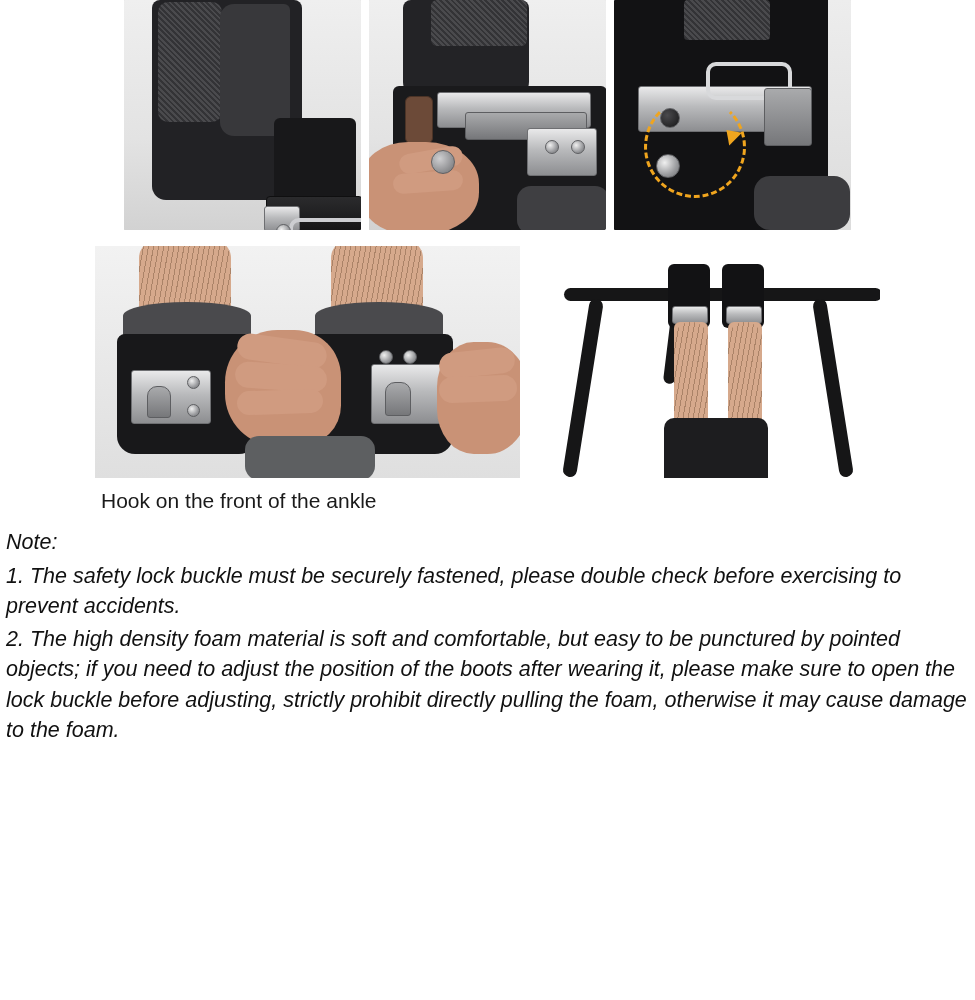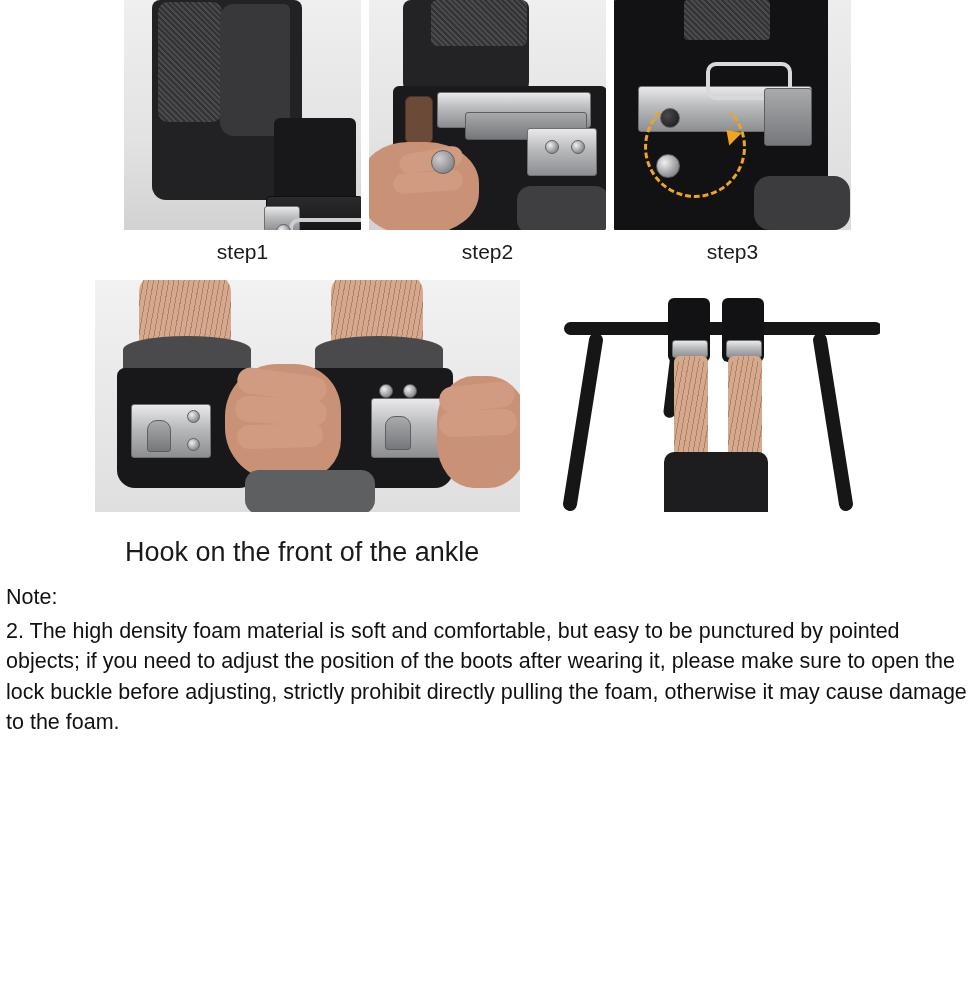--- a/index.html
+++ b/index.html
@@ -140,25 +140,24 @@
     height: 232px;
   }
   .right-photo {
     width: 340px;
     height: 232px;
     background: #ffffff;
     position: relative;
     overflow: hidden;
   }
   .wide-caption {
-    font-size: 27px;
+    font-size: 21px;
     color: #1a1a1a;
-    padding-top: 25px;
+    padding-top: 11px;
     padding-left: 6px;
-    margin-left: 24px;
   }
 
   .leg {
     position: absolute;
     background: #d6a98c;
     border-radius: 18px 18px 6px 6px;
   }
   .leg-hair {
     position: absolute;
     background:
@@ -178,20 +177,21 @@
 
   
   .notes {
     padding: 14px 6px 0 6px;
     font-size: 21.5px;
     line-height: 1.42;
     color: #111111;
   }
   .notes p {
     margin: 0 0 2px 0;
+    font-style: italic;
   }
   .notes .note-head {
     margin-bottom: 3px;
   }
 </style>
 </head>
 <body>
 
 <div class="page">
 
@@ -206,59 +206,56 @@
         <div class="boot-foam" style="left:96px; top:4px; width:70px; height:132px; background:#38383b; border-radius:14px 6px 6px 14px;"></div>
         <div class="boot-body" style="left:150px; top:118px; width:82px; height:92px; background:#18181a; border-radius:6px;"></div>
         <div class="metal" style="left:142px; top:196px; width:95px; height:34px; border-radius:4px; background:linear-gradient(180deg,#2b2b2d,#151516); border-color:#0f0f10;"></div>
         <div class="metal" style="left:140px; top:206px; width:34px; height:24px;"></div>
         <div class="wire" style="left:165px; top:218px; width:78px; height:38px;"></div>
         <div class="bolt" style="left:152px; top:224px; width:13px; height:13px;"></div>
 
         <div class="finger" style="left:150px; top:236px; width:56px; height:17px; transform:rotate(-14deg);"></div>
 
       </div>
-      <div class="step-caption">step1</div>
     </div>
 
     <div class="step-cell">
       <div class="photo step-photo">
         <div class="bg-wall"></div>
         <div class="boot-body" style="left:34px; top:0; width:126px; height:96px; background:#232326;"></div>
         <div class="boot-foam tex" style="left:62px; top:0; width:96px; height:46px; border-radius:6px;"></div>
         <div class="boot-body" style="left:24px; top:86px; width:214px; height:144px; background:#1a1a1c; border-radius:6px;"></div>
         <div class="boot-foam" style="left:148px; top:186px; width:92px; height:48px; background:#3f3f42; border-radius:14px;"></div>
         <div class="metal" style="left:68px; top:92px; width:152px; height:34px;"></div>
         <div class="metal-dark" style="left:96px; top:112px; width:120px; height:26px;"></div>
         <div class="metal" style="left:158px; top:128px; width:68px; height:46px;"></div>
         <div class="bolt" style="left:176px; top:140px; width:12px; height:12px;"></div>
         <div class="bolt" style="left:202px; top:140px; width:12px; height:12px;"></div>
         <div class="metal-dark" style="left:36px; top:96px; width:26px; height:46px; border-radius:6px; background:#6c4a38; border-color:#4b3326;"></div>
         <div class="hand" style="left:-8px; top:142px; width:118px; height:92px;"></div>
         <div class="finger" style="left:30px; top:150px; width:64px; height:20px; transform:rotate(-10deg);"></div>
         <div class="finger" style="left:24px; top:172px; width:70px; height:20px; transform:rotate(-4deg);"></div>
         <div class="bolt" style="left:62px; top:150px; width:22px; height:22px; background:radial-gradient(circle at 35% 35%,#cfcfd1,#6e6f72);"></div>
       </div>
-      <div class="step-caption">step2</div>
     </div>
 
     <div class="step-cell">
       <div class="photo step-photo">
         <div class="bg-wall" style="background:linear-gradient(180deg,#ededed,#dcdcdc);"></div>
         <div class="boot-body" style="left:0px; top:0; width:214px; height:230px; background:#121214; border-radius:0;"></div>
         <div class="boot-foam tex" style="left:70px; top:0; width:86px; height:40px; border-radius:4px;"></div>
         <div class="boot-foam" style="left:140px; top:176px; width:96px; height:54px; background:#3c3c3f; border-radius:16px;"></div>
         <div class="metal" style="left:24px; top:86px; width:172px; height:44px;"></div>
         <div class="wire" style="left:92px; top:62px; width:78px; height:30px; border-color:#d8d9db;"></div>
         <div class="metal-dark" style="left:150px; top:88px; width:46px; height:56px;"></div>
         <div class="bolt" style="left:46px; top:108px; width:18px; height:18px; background:radial-gradient(circle at 35% 35%,#4a4a4d,#161617);"></div>
         <div class="bolt" style="left:42px; top:154px; width:22px; height:22px;"></div>
         <div class="arrow-circle" style="left:30px; top:96px; width:96px; height:96px;"></div>
         <div class="arrow-head" style="left:108px; top:128px; transform:rotate(135deg);"></div>
       </div>
-      <div class="step-caption">step3</div>
     </div>
 
   </div>
 
   <div class="second-row">
 
     <div>
       <div class="photo wide-photo">
         <div class="bg-wall" style="background:linear-gradient(180deg,#f2f2f2,#dfdfdf);"></div>
 
@@ -312,16 +309,17 @@
       <div class="leg" style="left:172px; top:76px; width:34px; height:104px; border-radius:6px;"></div>
       <div class="leg-hair" style="left:172px; top:76px; width:34px; height:104px;"></div>
 
       <div class="bar" style="left:108px; top:172px; width:104px; height:62px; background:#1d1d1f; border-radius:10px 10px 0 0;"></div>
     </div>
 
   </div>
 
   <div class="notes">
     <p class="note-head">Note:</p>
+    <p>1. The safety lock buckle must be securely fastened, please double check before exercising to prevent accidents.</p>
     <p>2. The high density foam material is soft and comfortable, but easy to be punctured by pointed objects; if you need to adjust the position of the boots after wearing it, please make sure to open the lock buckle before adjusting, strictly prohibit directly pulling the foam, otherwise it may cause damage to the foam.</p>
   </div>
 
 </div>
 
 </body></html>

